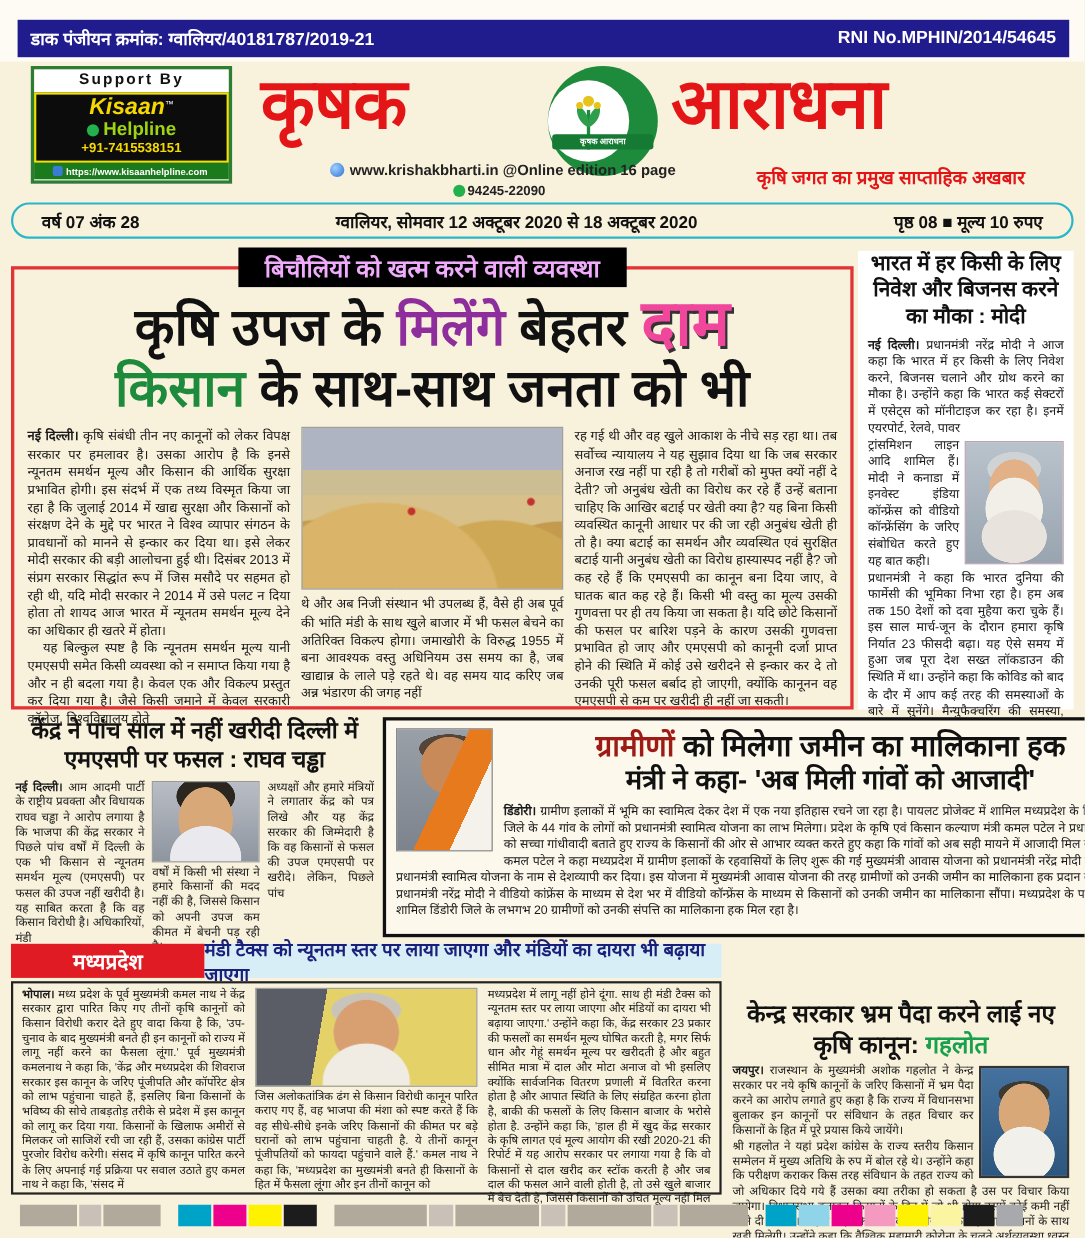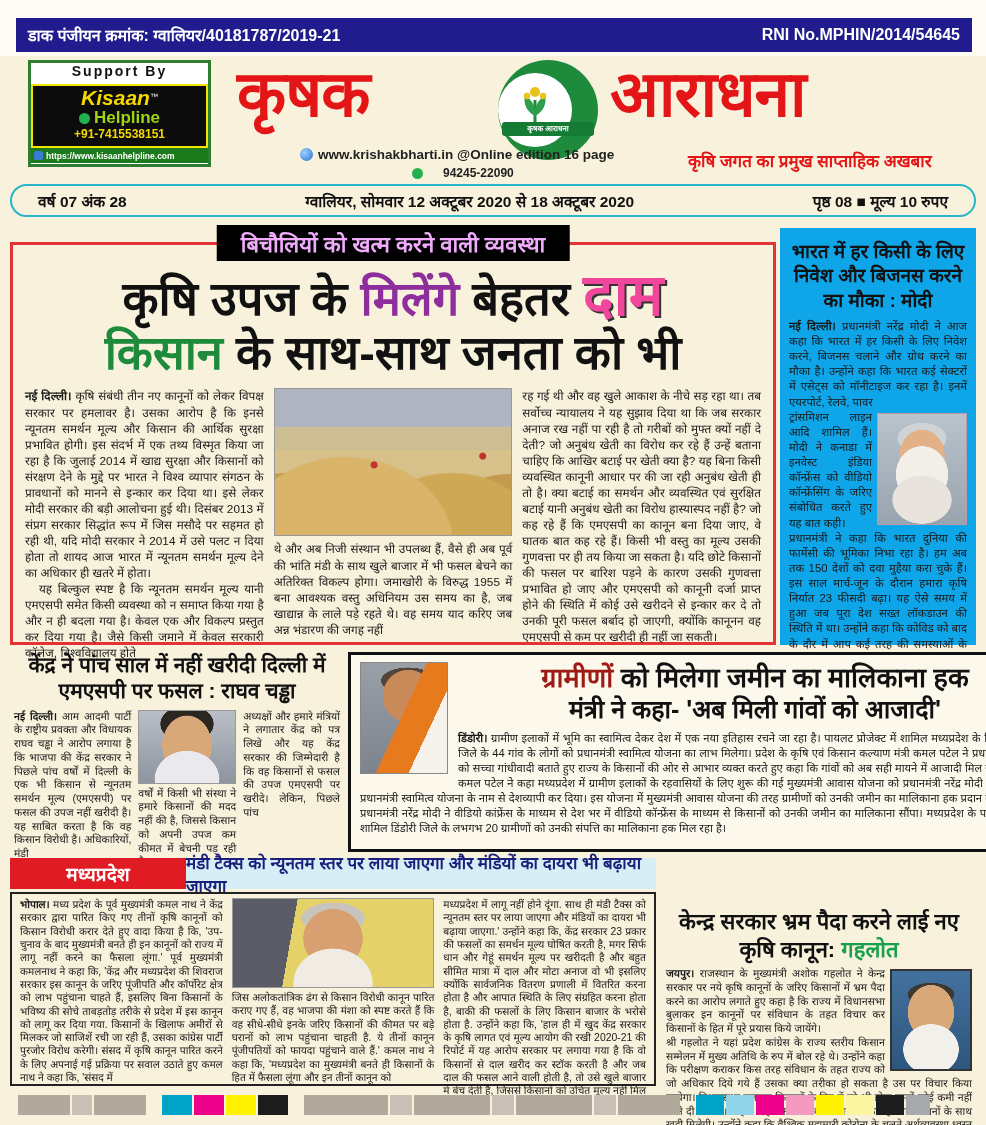--- a/index.html
+++ b/index.html
@@ -22,35 +22,35 @@
   .support-box { left:28px; top:60px; width:183px; height:107px; border:3px solid #2e7d32; background:#fff; }
   .support-head { height:21px; text-align:center; font-weight:bold; font-size:14px; letter-spacing:2px; color:#111; }
   .support-logo { height:64px; background:#0c0c0c; border:2px solid #f2e300; padding:2px 4px; text-align:center; }
   .kisaan { color:#f5d800; font-weight:bold; font-style:italic; font-size:21px; line-height:20px; }
   .kisaan-tm { font-size:8px; vertical-align:super; color:#fff; }
   .helpline-row { display:flex; align-items:center; justify-content:center; gap:4px; }
   .phone-icon { width:11px; height:11px; border-radius:50%; background:#23b14d; display:inline-block; }
   .helpline { color:#9fd410; font-weight:bold; font-size:17px; line-height:18px; }
   .support-phone { color:#f5d800; font-weight:bold; font-size:12px; line-height:14px; }
   .support-url { height:15px; background:#1b7a1b; color:#fff; font-size:8.5px; font-weight:bold;
-    display:flex; align-items:center; gap:3px; padding:0 3px; }
+    display:flex; align-items:center; gap:3px; padding:0 17px; }
   .url-icon { width:9px; height:9px; background:#3a7bd5; border-radius:2px; display:inline-block; }
 
   .mast-title { color:#e41517; font-weight:800; font-size:64px; line-height:1; letter-spacing:-1px; }
   .t-left { left:237px; top:62px; }
   .t-right { left:610px; top:62px; }
   .mast-logo { left:498px; top:60px; width:100px; height:100px; }
   .logo-ring { width:100px; height:100px; border-radius:50%; background:#1e8a3c;
     display:flex; align-items:center; justify-content:flex-start; position:relative; }
   .logo-inner { width:74px; height:74px; border-radius:50%; background:#fff; display:flex; align-items:center; justify-content:center; }
   .logo-banner { position:absolute; left:4px; bottom:24px; width:92px; height:14px; background:#157a33;
     color:#fff; font-size:7.5px; font-weight:bold; text-align:center; line-height:14px; border-radius:3px; }
   .mast-web { left:300px; top:147px; font-size:13.5px; font-weight:bold; color:#222; display:flex; align-items:center; gap:5px; }
   .globe-icon { width:13px; height:13px; border-radius:50%; background:radial-gradient(circle at 35% 35%, #9fd0ff, #2a6fd1); display:inline-block; }
-  .mast-phone { left:412px; top:166px; font-size:12px; font-weight:bold; color:#222; display:flex; align-items:center; gap:20px; }
+  .mast-phone { left:412px; top:166px; font-size:12px; font-weight:bold; color:#222; display:flex; align-items:center; gap:2px; }
   .wa-icon { width:11px; height:11px; border-radius:50%; background:#23b14d; display:inline-block; }
   .mast-tagline { left:688px; top:149px; font-size:17px; font-weight:800; color:#e41517; }
 
   
   .dateline { left:10px; top:184px; width:966px; height:33px; border:2px solid #29b6c8; border-radius:17px;
     display:flex; align-items:center; justify-content:space-between; padding:0 26px;
     font-size:15.5px; font-weight:bold; color:#111; background:#f8f1dc; }
 
   
   .lead-box { left:10px; top:242px; width:766px; height:403px; border:3px solid #e23436; background:#f8f1dc; }
@@ -68,21 +68,21 @@
       radial-gradient(circle at 42% 52%, #c2332f 0 3px, transparent 4px),
       radial-gradient(circle at 88% 46%, #c2332f 0 3px, transparent 4px),
       radial-gradient(ellipse 46% 62% at 30% 108%, #d9b469 0 98%, transparent 100%),
       radial-gradient(ellipse 40% 55% at 75% 112%, #cfa855 0 98%, transparent 100%),
       radial-gradient(ellipse 30% 38% at 6% 95%, #c49a4e 0 98%, transparent 100%),
       radial-gradient(ellipse 26% 30% at 99% 88%, #c49a4e 0 98%, transparent 100%),
       linear-gradient(#aeb4c2 0 26%, #cdbd93 26% 42%, #d8c08a 42% 100%);
   }
 
   
-  .modi-box { left:780px; top:228px; width:196px; height:417px; background:#0ea5e9; padding:12px 9px; }
+  .modi-box { left:780px; top:228px; width:196px; height:417px; background:#ffffff; padding:0 9px; }
   .modi-head { font-size:19px; font-weight:800; text-align:center; line-height:1.28; color:#111; margin-bottom:6px; }
   .modi-body { font-size:11.3px; line-height:1.34; text-align:justify; }
   .modi-photo { float:right; width:90px; height:112px; margin:3px 0 3px 5px; border:1px solid #b9a; 
     background:
       radial-gradient(ellipse 34% 22% at 50% 78%, #e8e3dd 0 98%, transparent 100%),
       radial-gradient(ellipse 30% 26% at 50% 55%, #f2efe9 0 98%, transparent 100%),
       radial-gradient(ellipse 26% 24% at 50% 38%, #e2b188 0 98%, transparent 100%),
       radial-gradient(ellipse 28% 14% at 50% 22%, #cfd3d6 0 98%, transparent 100%),
       linear-gradient(#b9c3cc, #98a4af); }
 

